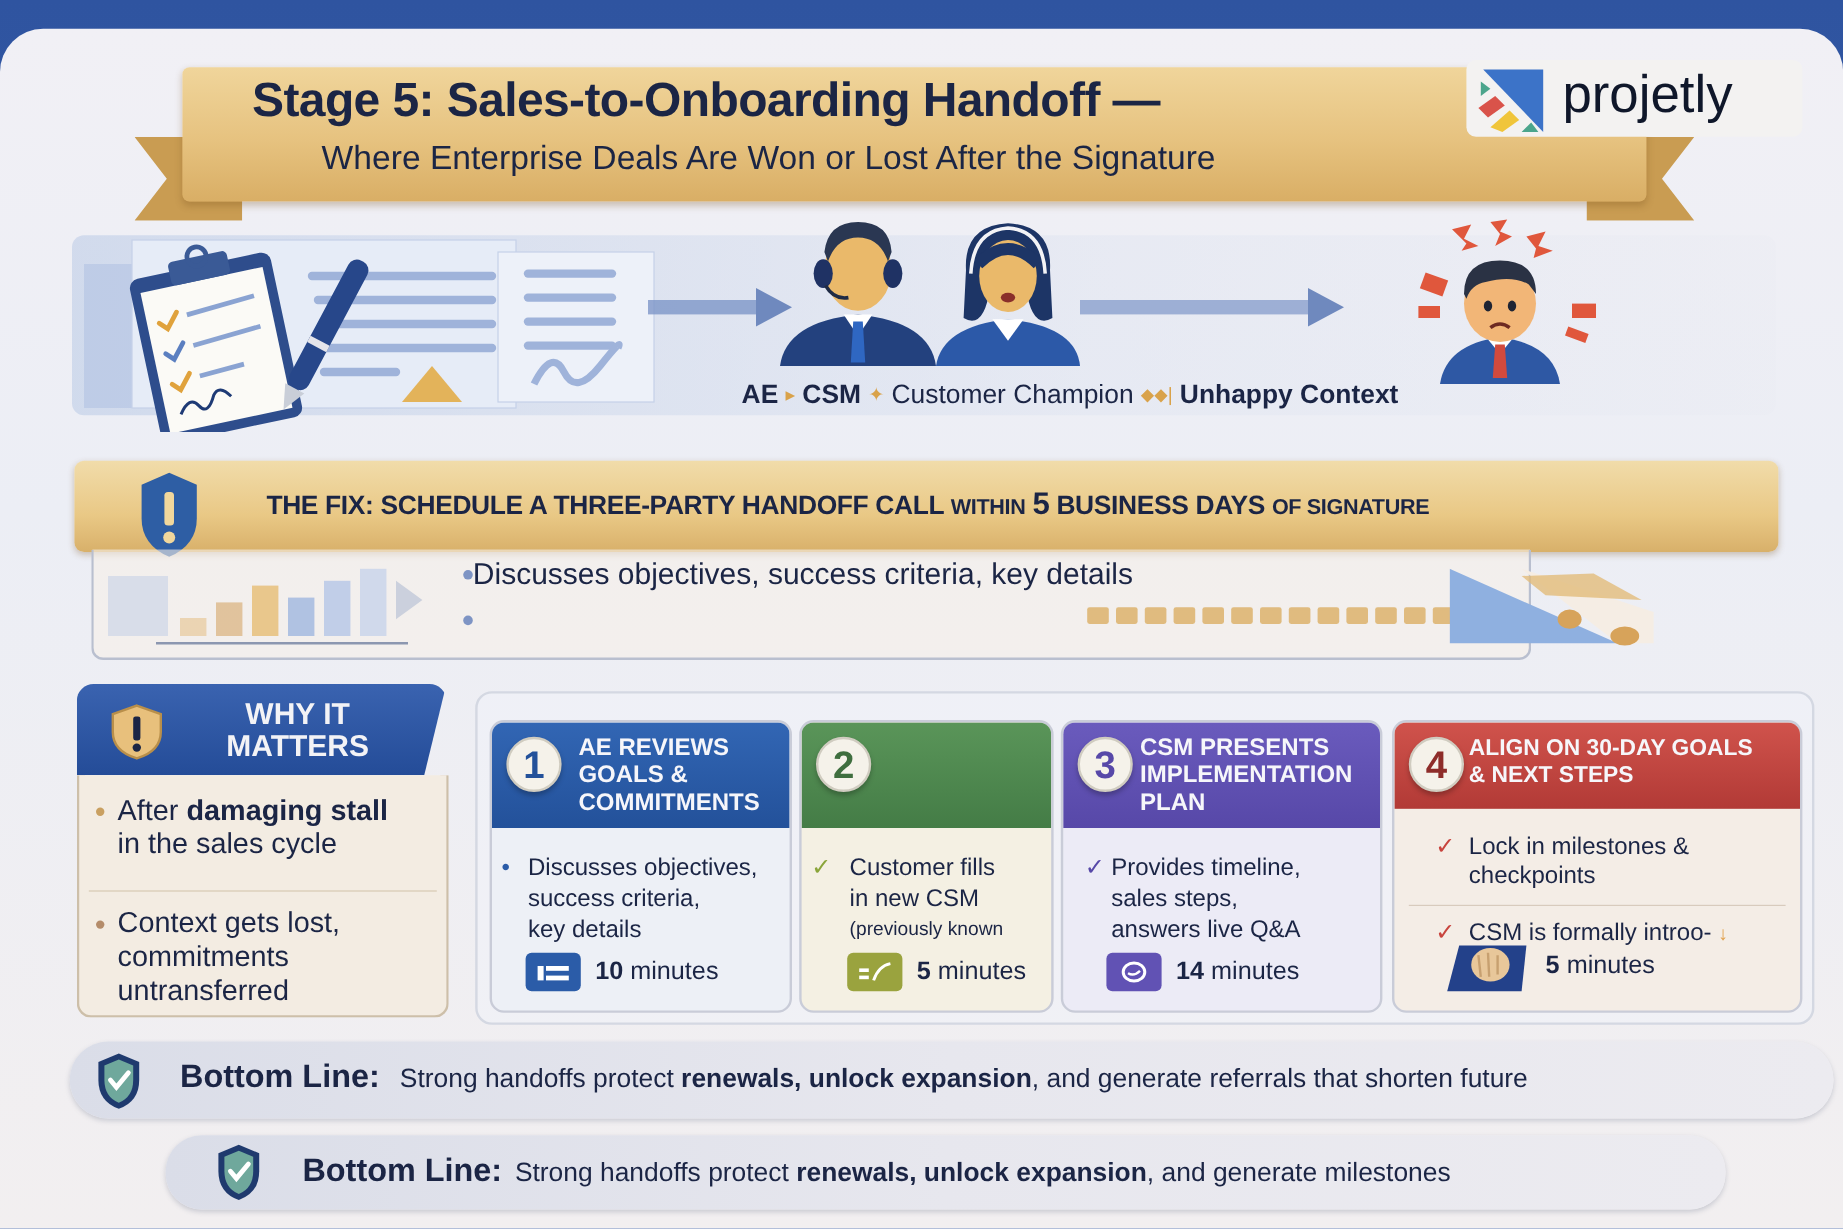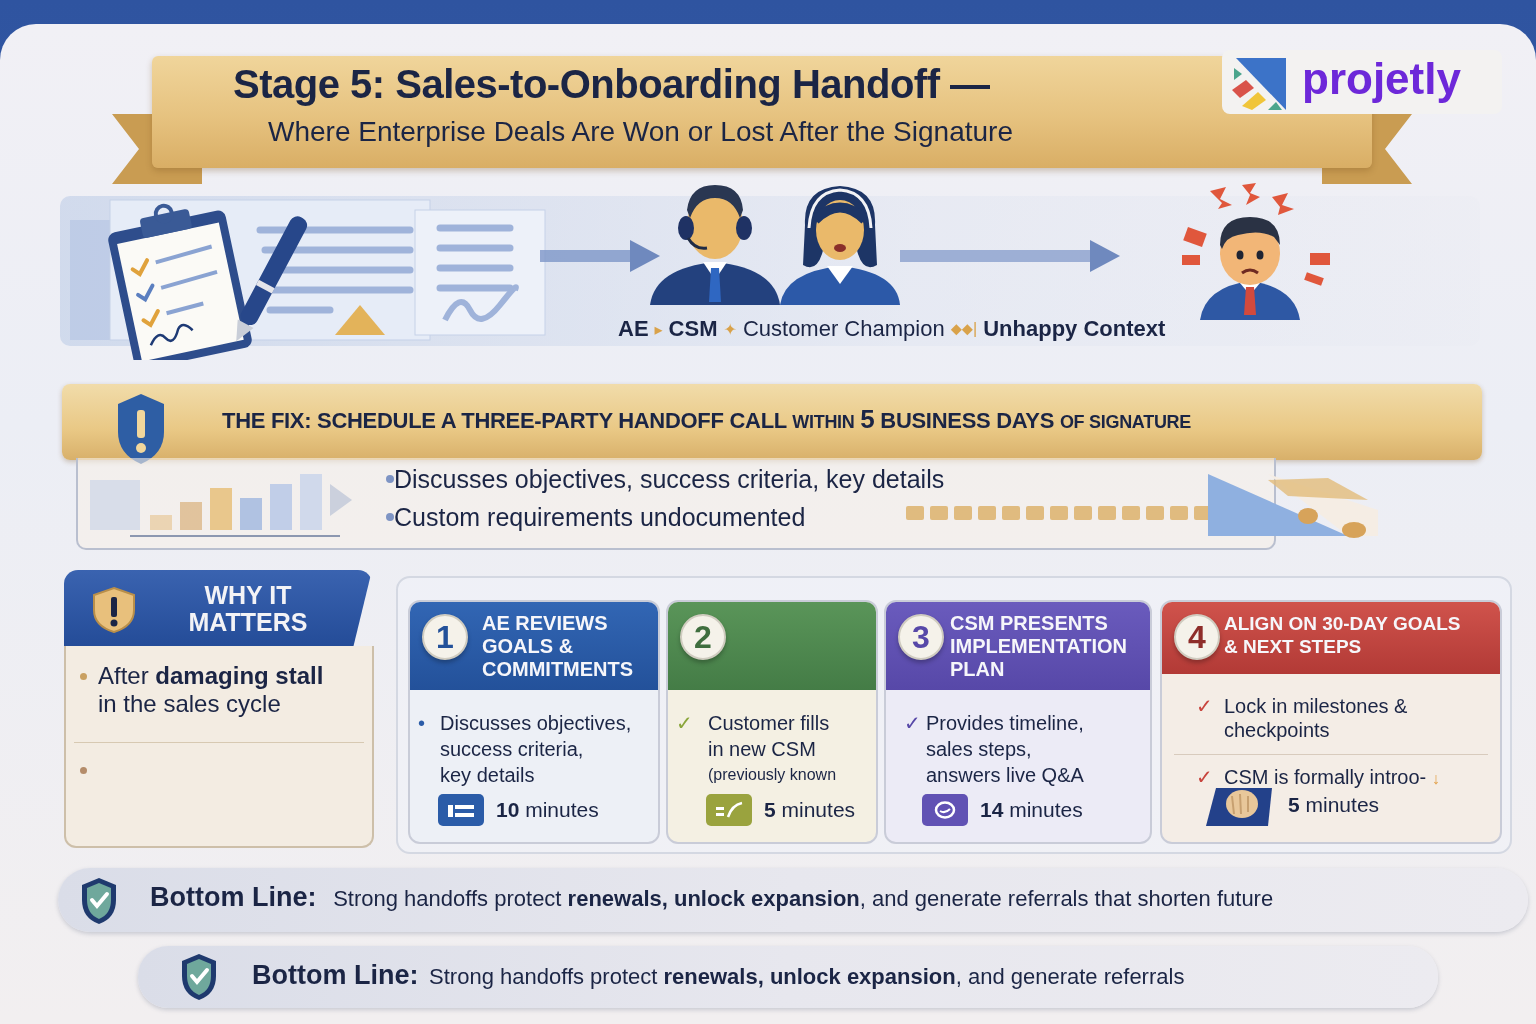--- a/index.html
+++ b/index.html
@@ -27,33 +27,33 @@
   .ribbon-tail-r { right: 0; clip-path: polygon(0 0, 100% 0, 70% 50%, 100% 100%, 0 100%); background: #c99c52; }
   .ribbon-body {
     position: absolute; left: 40px; right: 40px; top: 0; height: 112px;
     background: linear-gradient(180deg, #f0d59b 0%, #e6c27f 55%, #d9ae65 100%);
     border-radius: 6px;
     box-shadow: 0 3px 6px rgba(120,80,30,0.3);
   }
   .title-main {
     position: absolute; left: 210px; top: 62px;
     font-family: "Liberation Sans", sans-serif; font-weight: bold;
-    font-size: 40px; color: #1b2545; letter-spacing: -0.5px; margin-left: 23px;
+    font-size: 40px; color: #1b2545; letter-spacing: -0.5px;
   }
   .title-sub {
     position: absolute; left: 268px; top: 116px;
     font-size: 28px; color: #1b2545;
   }
   .logo {
     position: absolute; left: 1222px; top: 50px; width: 280px; height: 64px;
     background: #f3f2f1; border-radius: 8px;
   }
   .logo-mark { position: absolute; left: 6px; top: 6px; width: 60px; height: 56px; }
   .logo-text {
-    position: absolute; left: 80px; top: 4px; font-size: 44px; font-weight: bold; color: #6d28d9;
+    position: absolute; left: 80px; top: 4px; font-size: 44px; font-weight: normal; color: #0f172a;
   }
 
   
   .illus-band {
     position: absolute; left: 60px; top: 196px; width: 1420px; height: 150px;
     background: linear-gradient(90deg, rgba(180,198,228,0.5), rgba(214,222,238,0.3) 60%, rgba(230,232,240,0.2));
     border-radius: 10px;
   }
   .docs { position: absolute; left: 70px; top: 190px; width: 500px; height: 170px; }
   .arrow-1 { position: absolute; left: 540px; top: 238px; width: 120px; height: 36px; }
@@ -334,21 +334,20 @@
   <polygon points="240,14 262,30 240,46" fill="#c0c8d8" opacity="0.8"></polygon>
   <line x1="40" y1="66" x2="250" y2="66" stroke="#8c97b0" stroke-width="2"></line>
 </svg>
 <div class="fix-bullets">
   <div class="fix-bullet">
     <span class="dot"></span>
     <span>Discusses objectives, success criteria, key details</span>
   </div>
   <div class="fix-bullet">
     <span class="dot"></span>
-    <span>Custom requirements undocumented</span>
   </div>
 </div>
 <div class="fix-blocks">
   <span></span>
     <span></span>
     <span></span>
     <span></span>
     <span></span>
     <span></span>
     <span></span>
@@ -381,20 +380,21 @@
   </div>
   <div class="why-body">
     <div class="why-item" style="top:16px;">
       <span class="why-dot"></span>
       <span>After </span><span class="b">damaging stall</span><br>
       <span>in the sales cycle</span>
     </div>
     <div class="why-sep"></div>
     <div class="why-item" style="top:110px; width:250px;">
       <span class="why-dot" style="background:#b48c6a"></span>
+      <span>Context gets lost, commitments untransferred</span>
     </div>
   </div>
 </div>
 
 <div class="steps-wrap"></div>
 
 <div class="step" style="left:408px; width:252px; background:#edf0f6;">
   <div class="step-head" style="background:linear-gradient(180deg,#3266b4,#23519a);">
     <div class="step-num" style="color:#23519a;">1</div>
     <div class="step-title">
@@ -521,15 +521,15 @@
 </div>
 
 <div class="bottom-2">
   <svg class="bl-shield" style="left:42px; top:6px;" viewBox="0 0 38 50">
     <path d="M19 2 L36 9 L36 24 Q36 42 19 48 Q2 42 2 24 L2 9 Z" fill="#1f3a6e"></path>
     <path d="M19 7 L31 12 L31 24 Q31 38 19 43 Q7 38 7 24 L7 12 Z" fill="#6fa89c"></path>
     <path d="M12 24 L17 30 L27 18" stroke="#fff" stroke-width="4" fill="none" stroke-linecap="round"></path>
   </svg>
   <div class="bl-text" style="left:114px; top:14px;">
     <span class="bl-label">Bottom Line:</span>
-    <span class="bl-body">&nbsp;<span>Strong handoffs protect </span><span class="b">renewals, unlock expansion</span><span>, and generate referrals</span></span>
+    <span class="bl-body">&nbsp;<span>Strong handoffs protect </span><span class="b">renewals, unlock expansion</span><span>, and generate milestones</span></span>
   </div>
 </div>
 
 </body></html>

